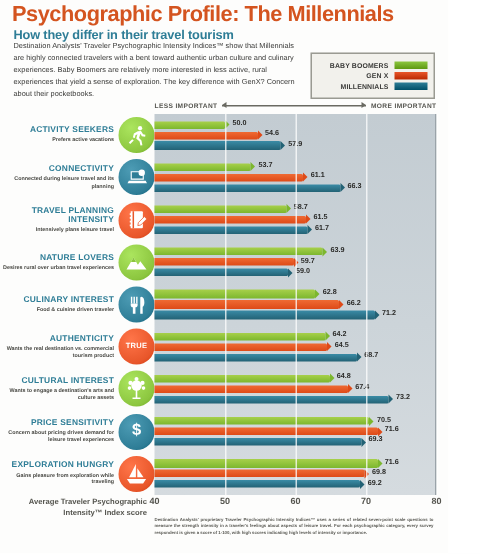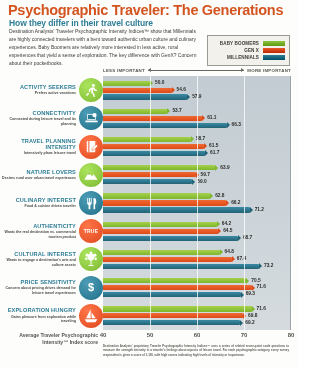--- a/index.html
+++ b/index.html
@@ -145,22 +145,22 @@
     position: absolute; left: 103px; top: 344px; width: 186px;
     font-size: 2.9px; line-height: 1.5; color: #5a5a54;
     text-align: justify; font-weight: bold;
   }
 </style>
 </head>
 <body>
 
 <div id="page">
 
-  <div class="title">Psychographic Traveler: The Generations</div>
-  <div class="subtitle">How they differ in their travel culture</div>
+  <div class="title">Psychographic Profile: The Millennials</div>
+  <div class="subtitle">How they differ in their travel tourism</div>
   <div class="intro">Destination Analysts' Traveler Psychographic Intensity Indices™ show that Millennials are highly connected travelers with a bent toward authentic urban culture and culinary experiences.  Baby Boomers are relatively more interested in less active, rural experiences that yield a sense of exploration.  The key difference with GenX?  Concern about their pocketbooks.</div>
 
   <div class="legend" id="legend">
       <div class="legend-row">
         <span class="legend-label">BABY BOOMERS</span>
         <span class="legend-swatch" style="background: linear-gradient(rgb(140, 198, 63), rgb(94, 152, 17));"></span>
       </div>
       <div class="legend-row">
         <span class="legend-label">GEN X</span>
         <span class="legend-swatch" style="background: linear-gradient(rgb(232, 86, 42), rgb(186, 40, 0));"></span>

